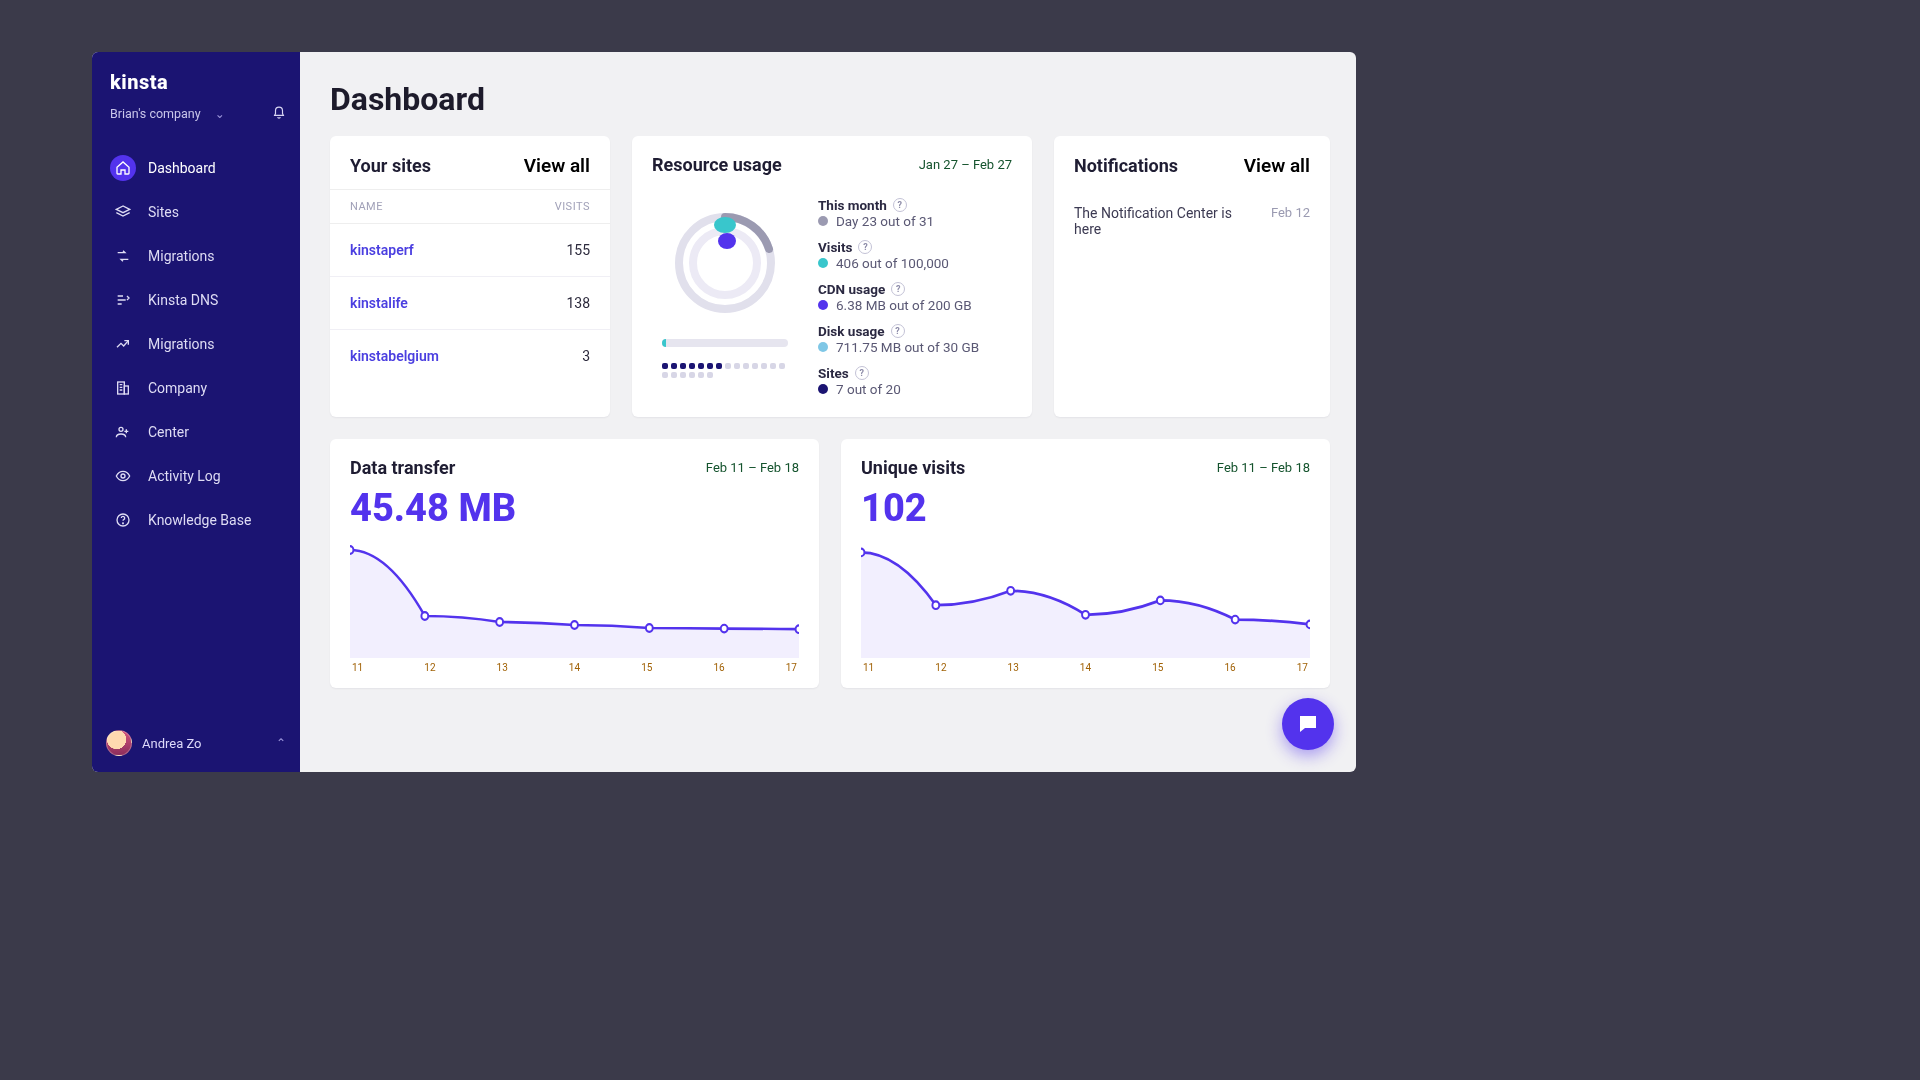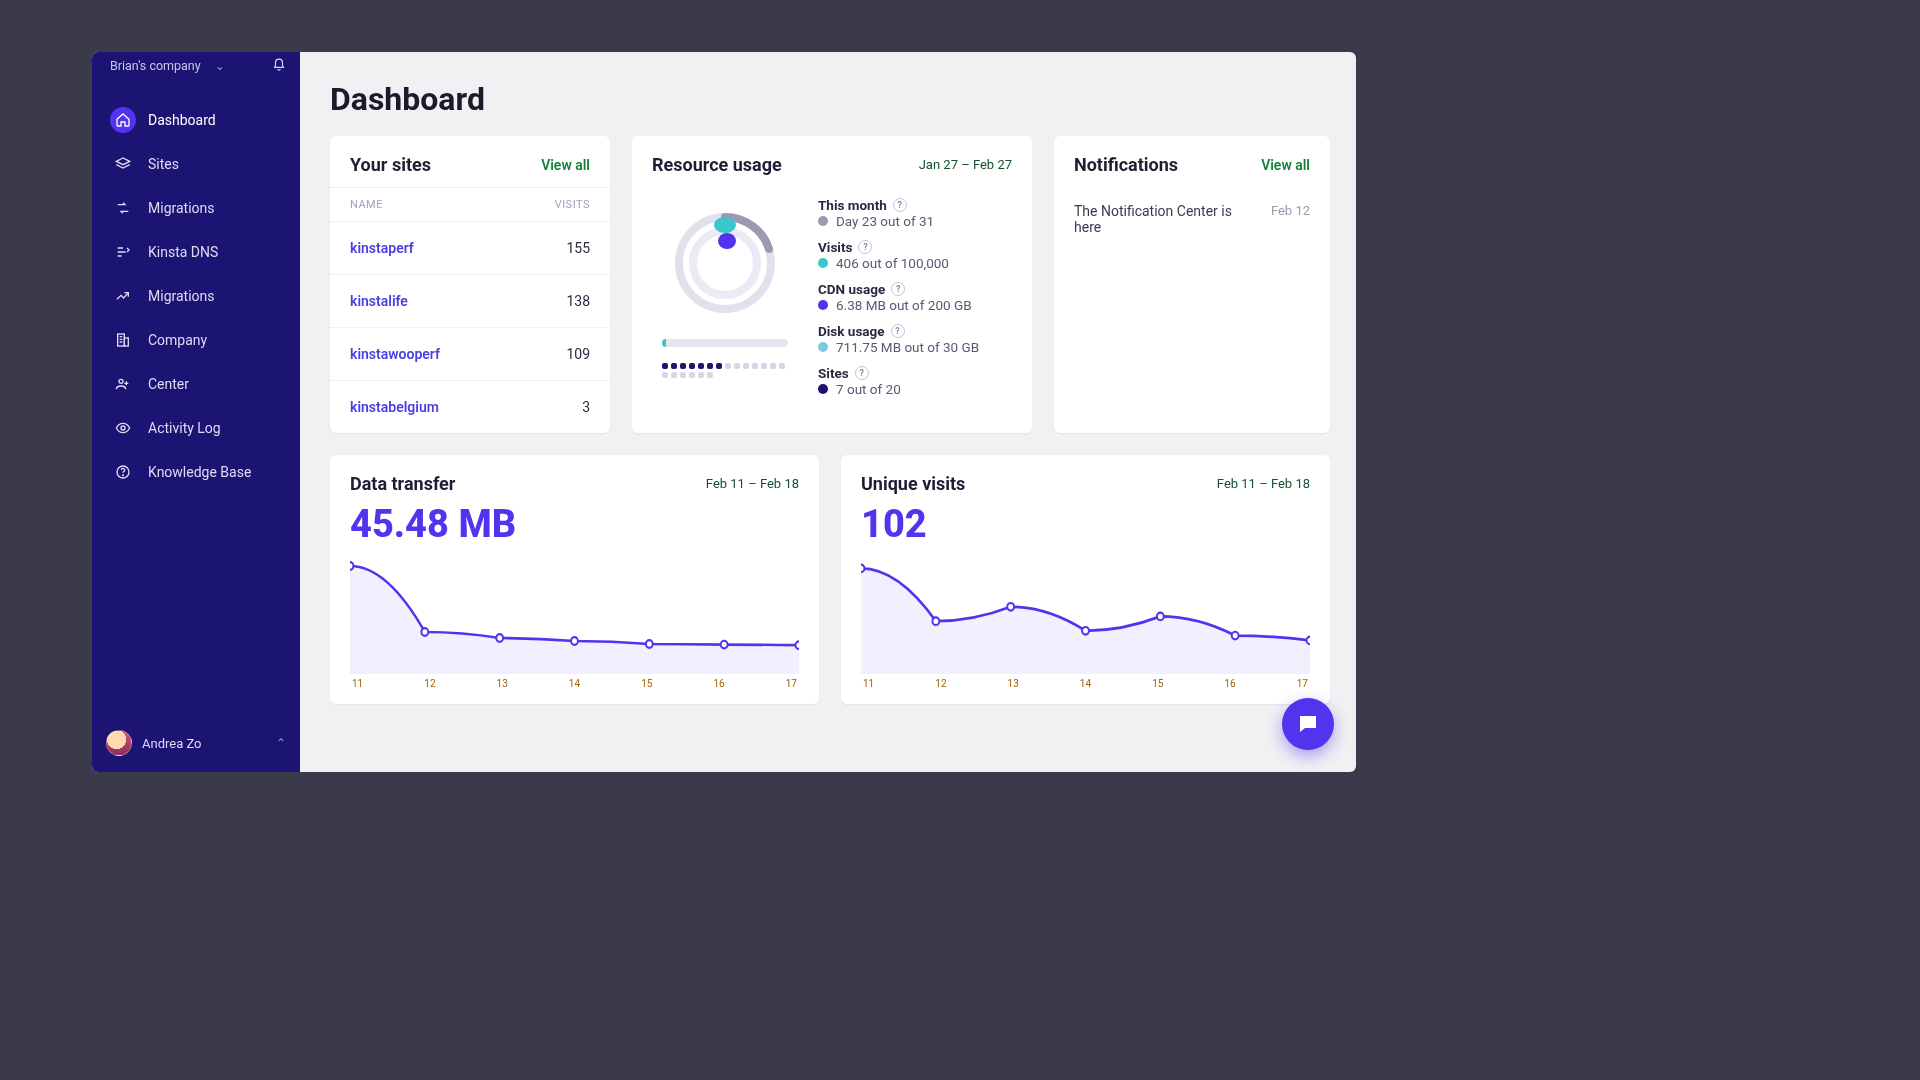--- a/index.html
+++ b/index.html
@@ -59,21 +59,21 @@
   
   .main { flex:1; overflow: auto; }
   .page-title { font-size: 32px; font-weight: 700; color: #1d1b2b; padding: 28px 30px 18px 30px; }
   .grid {
     display: grid; grid-template-columns: 280px 400px 1fr; gap: 22px;
     padding: 0 26px 22px 30px;
   }
   .card { background:#fff; border-radius:6px; box-shadow: 0 1px 2px rgba(20,18,50,.06); }
   .card-head { display:flex; align-items:center; justify-content:space-between; padding: 18px 20px 12px 20px; }
   .card-title { font-size: 18px; font-weight: 700; color:#1f1d33; }
-  .link { color:#15803d; font-weight:600; font-size:14px; }
+  .link { color:#000000; font-weight:600; font-size:19px; }
   .subtle { color:#14532d; font-size:13px; }
   
   .thead { display:flex; justify-content:space-between; padding: 10px 20px; font-size:11px; color:#a1a1b8; letter-spacing:.5px; text-transform:uppercase; border-top:1px solid #eee; border-bottom:1px solid #eee; }
   .trow { display:flex; justify-content:space-between; align-items:center; padding: 18px 20px; border-bottom:1px solid #f0eff5; font-size:14px; }
   .trow:last-child { border-bottom:none; }
   .site-link { color:#4b3fe0; font-weight:600; }
   .visits { color:#2c2a3c; }
   
   .ru-body { display:flex; gap:18px; padding: 10px 18px 20px 18px; }
   .ru-left { width: 150px; display:flex; flex-direction:column; align-items:center; gap:16px; padding-top:6px;}
@@ -105,20 +105,21 @@
     background:#5333ed; display:flex; align-items:center; justify-content:center; color:#fff;
     box-shadow: 0 6px 16px rgba(83,51,237,.45);
   }
 </style>
 </head>
 <body>
 
 <div class="app">
 
   <aside class="sidebar">
+    <div class="brand">kinsta</div>
     <div class="company-row">
       <span class="left">
         <span>Brian's company</span>
         <span class="chev">⌄</span>
       </span>
       <span class="bell">
         <svg class="icon-svg" viewBox="0 0 24 24" fill="none" stroke="currentColor" stroke-width="2">
             <path d="M6 8a6 6 0 1 1 12 0v5l1.5 3h-15L6 13z"></path>
             <path d="M10 19a2 2 0 0 0 4 0"></path>
           </svg>
@@ -235,24 +236,20 @@
           <span>VISITS</span>
         </div>
         <div id="sites-rows">
             <div class="trow">
               <span class="site-link">kinstaperf</span>
                    <span class="visits">155</span>
             </div>
             <div class="trow">
               <span class="site-link">kinstalife</span>
                    <span class="visits">138</span>
-            </div>
-            <div class="trow">
-              <span class="site-link">kinstawooperf</span>
-                   <span class="visits">109</span>
             </div>
             <div class="trow">
               <span class="site-link">kinstabelgium</span>
                    <span class="visits">3</span>
             </div>
           </div>
       </section>
 
       <section class="card">
         <div class="card-head">

